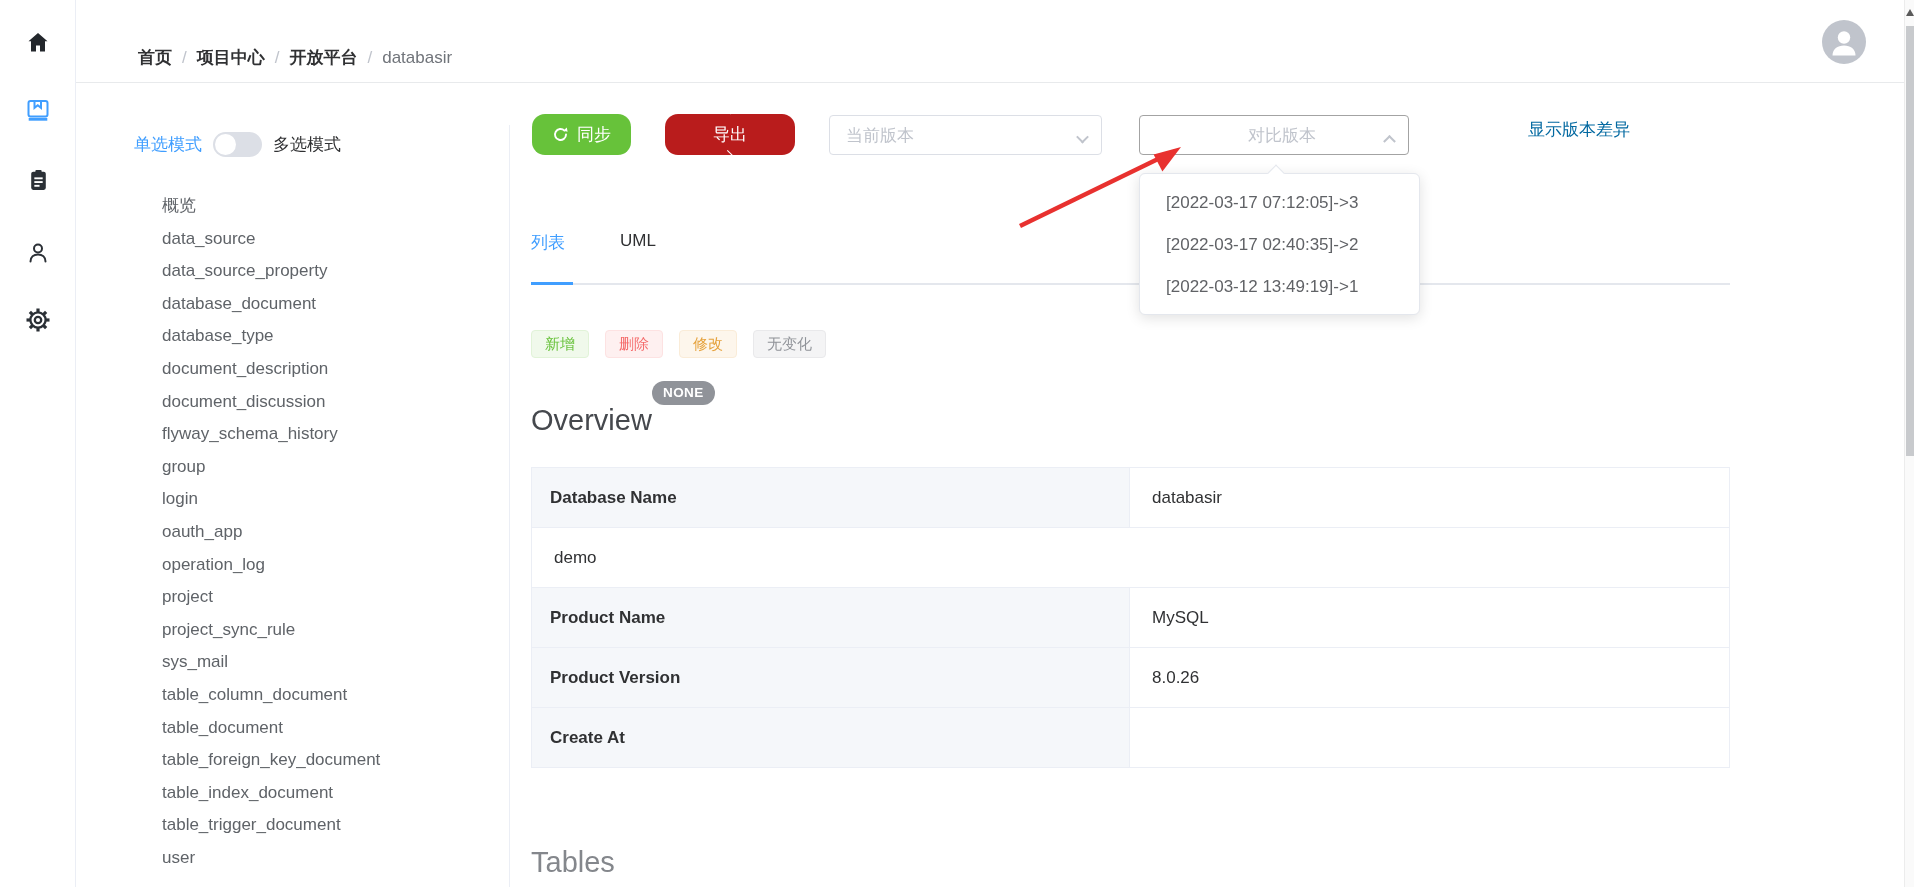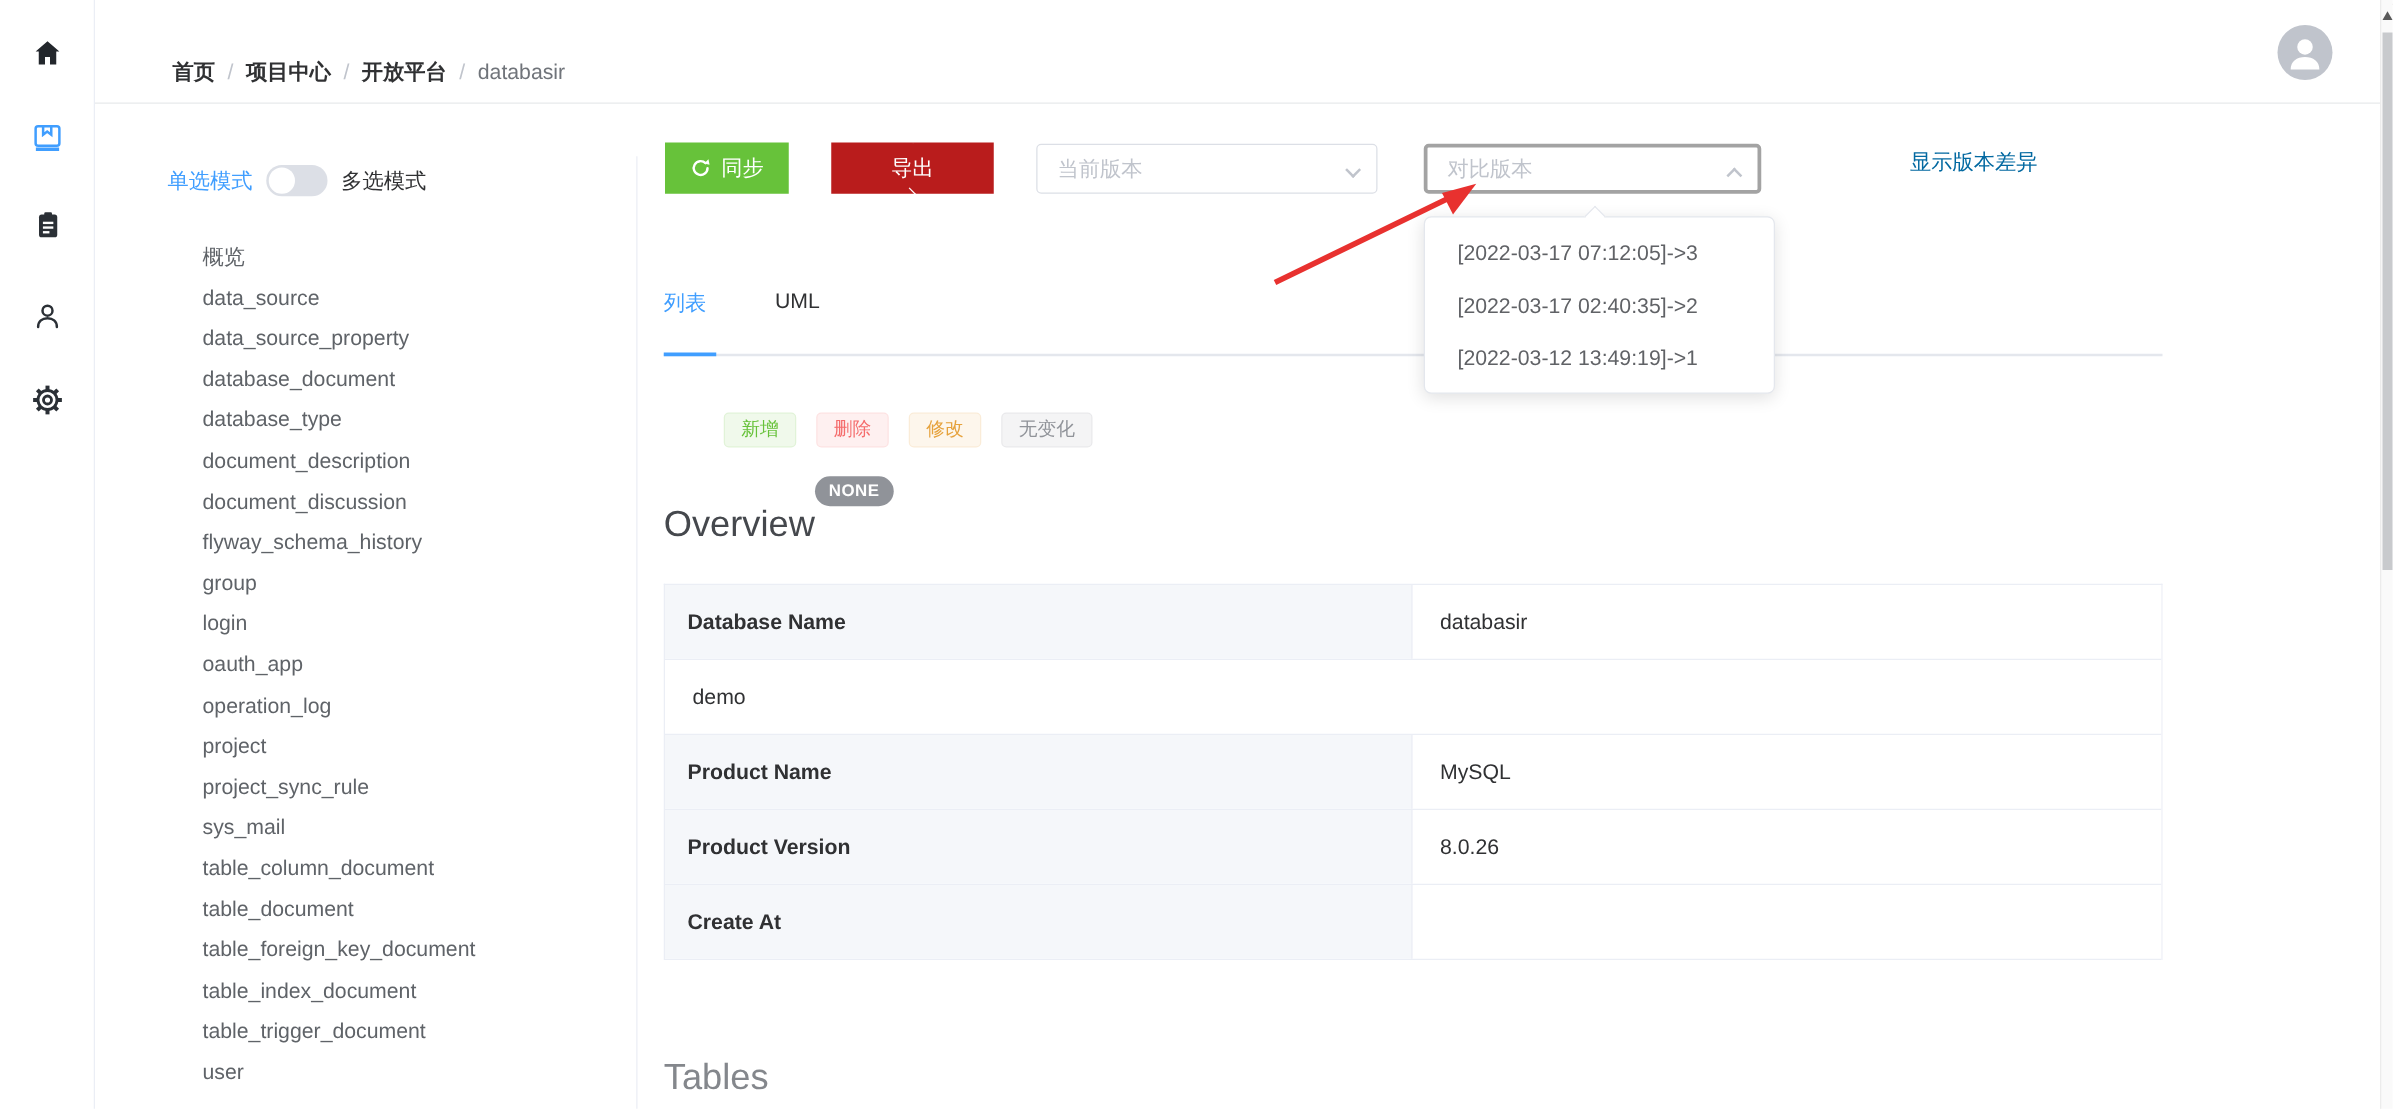--- a/index.html
+++ b/index.html
@@ -33,29 +33,29 @@
   .switch .knob { position:absolute; top:2px; width:21px; height:21px; border-radius:50%; background:#fff; }
   .switch.off .knob { left:2px; }
   .switch.on  .knob { right:2px; }
 
   .table-list { left:162px; top:190px; width:330px; font-size:17px; color:#5f6368; }
   .tree-item { height:32.6px; line-height:32.6px; cursor:pointer; white-space:nowrap; }
 
   .v-divider { left:509px; top:125px; width:1px; height:762px; background:#ebeef5; }
 
   
-  .btn { position:absolute; top:114px; height:41px; border-radius:0; color:#fff; font-size:17px;
+  .btn { position:absolute; top:114px; height:41px; border-radius:13px; color:#fff; font-size:17px;
     display:flex; align-items:center; justify-content:center; gap:8px; cursor:pointer; border:none; }
   .btn-sync { left:532px; width:99px; background:#67c23a; }
   .btn-export { left:665px; width:130px; background:#b91c1c;flex-direction:column; }
 
   .select { position:absolute; top:115px; height:40px; border-radius:4px; background:#fff;
     display:flex; align-items:center; cursor:pointer; }
   .select-current { left:829px; width:273px; border:1px solid #dcdfe6; }
-  .select-compare { left:1139px; width:270px; border:3px solid #a3a3a3; }
+  .select-compare { left:1139px; width:270px; border:1px solid #a3a3a3;justify-content:center; }
   .select .ph { margin-left:16px; font-size:17px; color:#c0c4cc; }
   .select .chev-box { position:absolute; right:14px; top:50%; margin-top:-6px; color:#c0c4cc; }
 
   .chev { display:inline-block; width:9px; height:9px;
     border-right:2px solid currentColor; border-bottom:2px solid currentColor; }
   .chev.down { transform:rotate(45deg) translate(-1px,-1px); }
   .chev.up   { transform:rotate(-135deg) translate(-2px,-2px); }
   .chev.white{ width:8px; height:8px; border-width:1.8px; }
 
   .diff-switch { top:117px; left:1448px; }
@@ -72,21 +72,21 @@
   
   .tab { position:absolute; top:231px; font-size:17px; cursor:pointer; }
   .tab-list { left:531px; color:#409eff; }
   .tab-uml { left:620px; color:#303133; }
   .tabs-line { left:531px; top:283px; width:1199px; height:2px; background:#e4e7ed; }
   .tabs-active-bar { left:531px; top:282px; width:42px; height:3px; background:#409eff; }
 
   
   .legend { left:531px; top:330px; display:flex; gap:16px; }
   .pill { height:28px; line-height:26px; padding:0 13px; border-radius:4px; font-size:15px; border:1px solid; }
-  .pill-added     { background:#f0f9eb; border-color:#e1f3d8; color:#67c23a;margin-left:48px; }
+  .pill-added     { background:#f0f9eb; border-color:#e1f3d8; color:#67c23a; }
   .pill-deleted   { background:#fef0f0; border-color:#fde2e2; color:#f56c6c; }
   .pill-modified  { background:#fdf6ec; border-color:#faecd8; color:#e6a23c; }
   .pill-unchanged { background:#f4f4f5; border-color:#e9e9eb; color:#909399; }
 
   .none-badge { left:652px; top:381px; height:24px; line-height:24px; padding:0 11px; border-radius:12px;
     background:#909399; color:#fff; font-size:13.5px; font-weight:600; letter-spacing:.4px; }
 
   .section-title { font-size:29px; font-weight:400; }
   .overview-title { left:531px; top:404px; color:#45484d; }
   .tables-title { left:531px; top:846px; color:#84878c; }

